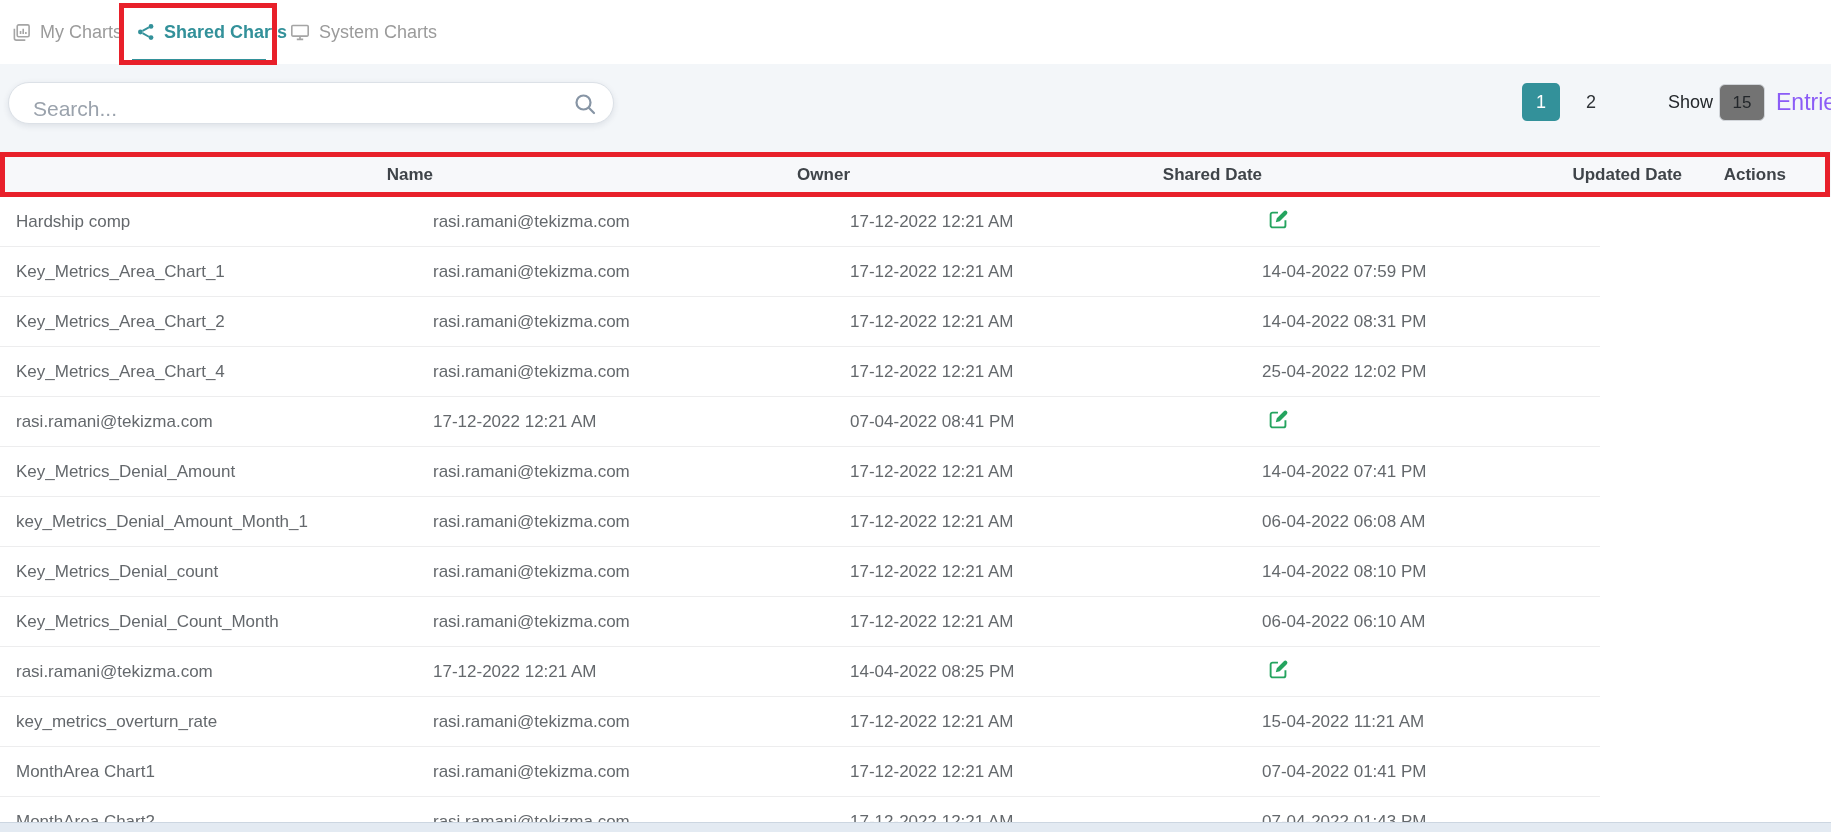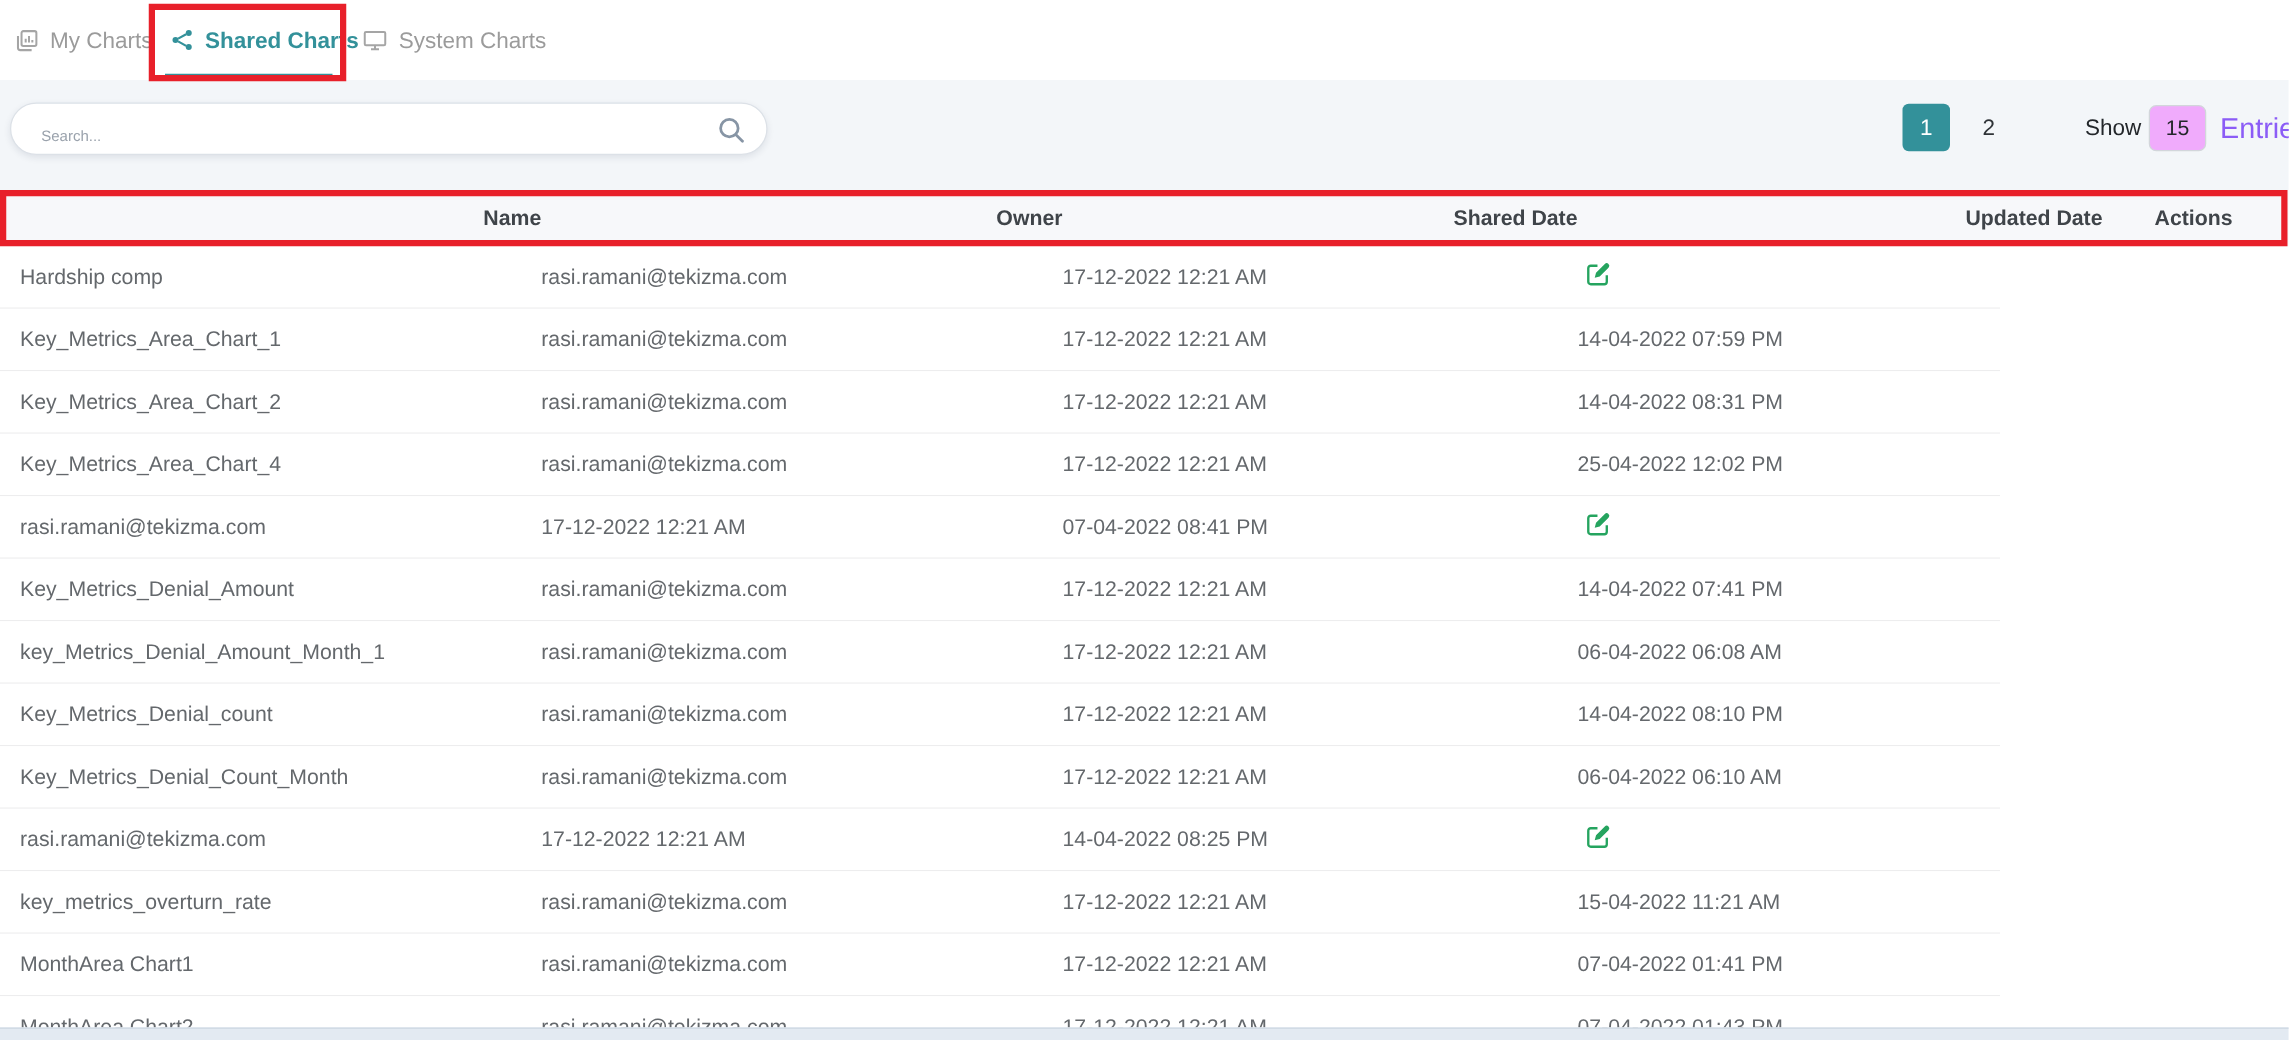--- a/index.html
+++ b/index.html
@@ -27,33 +27,33 @@
   .tab-shared{left:137px;}
   .tab-system{left:290px;}
   .tab-underline{position:absolute;left:132px;top:59px;width:134px;height:4px;background:var(--accent);}
   .anno-tab{position:absolute;left:119px;top:3px;width:158px;height:62px;
             border:5px solid var(--annotation);z-index:6;pointer-events:none;}
   
   .toolbar{position:absolute;left:0;top:64px;width:1831px;height:88px;background:#f3f6f9;}
   .searchbox{position:absolute;left:8px;top:18px;width:606px;height:42px;background:#fff;
              border:1px solid #dce1e7;border-radius:21px;box-shadow:0 2px 6px rgba(27,43,68,.10);}
   .searchbox input{width:100%;height:100%;border:none;outline:none;background:transparent;
-             border-radius:21px;padding:12px 52px 0 24px;font-size:12px;color:#4d7c0f;
+             border-radius:21px;padding:12px 52px 0 24px;font-size:21px;color:#4d7c0f;
              font-family:"Liberation Sans",sans-serif;}
   .searchbox input::placeholder{color:#9aa2ac;}
   .search-ico{position:absolute;right:16px;top:9px;width:24px;height:24px;color:#8795a5;cursor:pointer;}
   .chev{position:absolute;top:89px;width:22px;height:24px;cursor:pointer;display:flex;align-items:center;justify-content:center;}
   .chev-left{left:1490px;color:#c4c9d0;}
   .chev-right{left:1620px;color:var(--accent);}
   .page-btn{position:absolute;top:19px;width:38px;height:38px;display:flex;align-items:center;justify-content:center;
             font-size:18px;border-radius:5px;cursor:pointer;}
   .page-1{left:1522px;background:var(--accent);color:#fff;}
   .page-2{left:1572px;color:#2f3337;background:transparent;}
   .show-label{position:absolute;left:1668px;top:19px;height:38px;line-height:38px;font-size:18px;color:#23272b;}
-  .entries-box{position:absolute;left:1719px;top:20px;width:46px;height:37px;background:#f0abfc;
+  .entries-box{position:absolute;left:1719px;top:20px;width:46px;height:37px;background:#737373;
                border:1px solid #d2d6db;border-radius:6px;display:flex;align-items:center;justify-content:center;
                font-size:17px;color:#23272b;cursor:text;}
   .entries-label{position:absolute;left:1776px;top:19px;height:38px;line-height:38px;font-size:23px;color:#8b5cf6;}
   
   .grid-cols{display:grid;grid-template-columns:417px 417px 412px 420px 104px;align-items:center;padding-left:16px;}
   .thead{position:absolute;left:0;top:152px;width:1831px;height:45px;background:#f7f8fa;
          font-size:17px;font-weight:700;color:var(--head-grey);text-align:right;}
   .anno-header{position:absolute;left:0;top:152px;width:1830px;height:45px;
                border:5px solid var(--annotation);z-index:6;pointer-events:none;}
   .tbody{position:absolute;left:0;top:197px;width:1600px;height:625px;overflow:hidden;}

